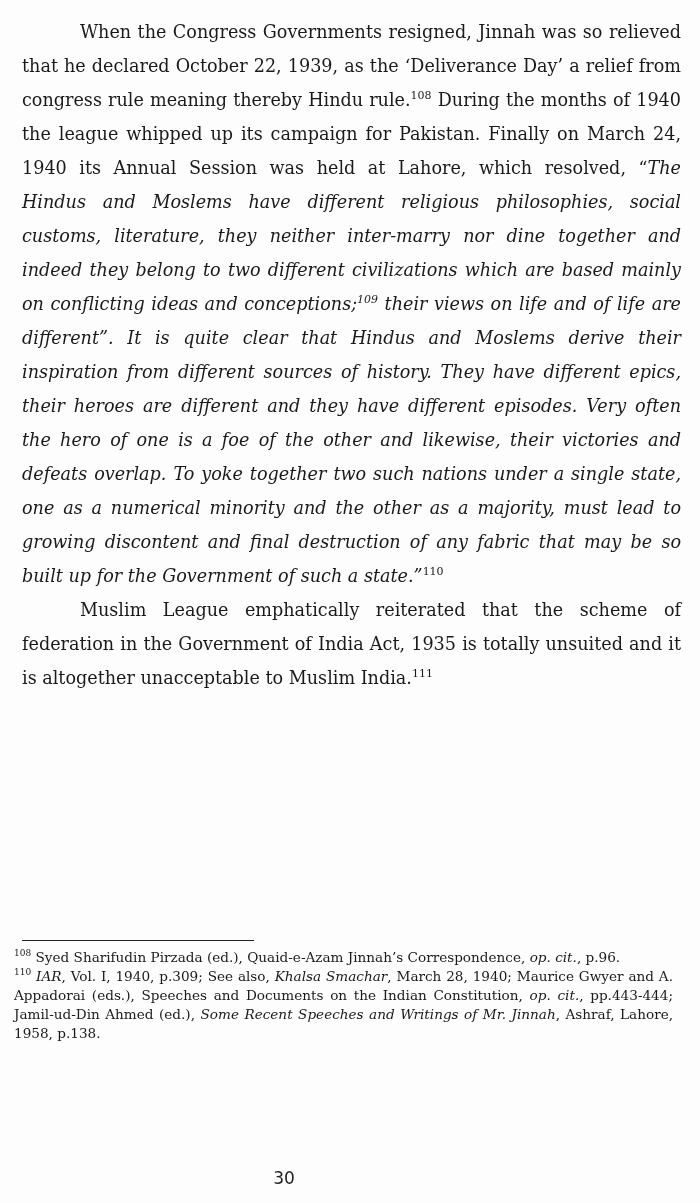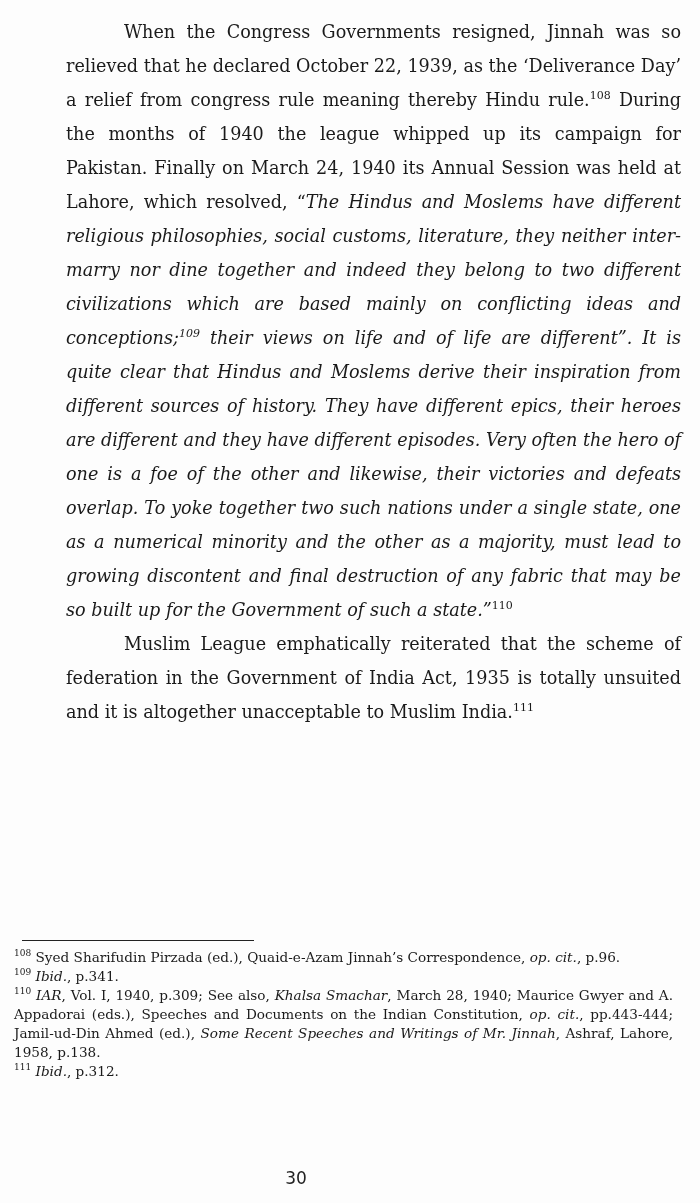--- a/index.html
+++ b/index.html
@@ -1,42 +1,40 @@
 <!DOCTYPE html>
 <html><head>
 <meta charset="utf-8">
 <style>
   html, body { margin:0; padding:0; background:#fdfdfd; }
   body { width:700px; height:1203px; position:relative; overflow:hidden;
          font-family:"DejaVu Serif", "Liberation Serif", serif; color:#1a1a1a; }
   .page { position:absolute; left:22px; top:15px; width:659px; }
   .body-text { font-size:17.6px; line-height:34px; text-align:justify; }
   .para { margin:0; }
-  .indent { text-indent:58px;margin-left:44px; }
+  .indent { text-indent:58px; }
   sup { font-size:11px; line-height:0; vertical-align:super; }
   .rule { position:absolute; left:22px; top:940px; width:232px; height:1px; background:#222; }
   .footnotes { position:absolute; left:14px; top:948px; width:659px;
                font-size:13.6px; line-height:19px; text-align:justify; }
   .fn { margin:0; }
   .fn sup { font-size:9px; }
   .page-number { position:absolute; top:1168px; left:0; width:568px; text-align:center;
-                 font-family:"DejaVu Sans", "Liberation Sans", sans-serif; font-size:17px; color:#222;padding-left:12px; }
+                 font-family:"DejaVu Sans", "Liberation Sans", sans-serif; font-size:17px; color:#222; }
 </style>
 </head>
 <body>
 
 <div class="page">
   <div class="body-text">
     <p class="para indent"><span>When the Congress Governments resigned, Jinnah was so relieved that he declared October 22, 1939, as the ‘Deliverance Day’ a relief from congress rule meaning thereby Hindu rule.</span><sup>108</sup><span> During the months of 1940 the league whipped up its campaign for Pakistan. Finally on March 24, 1940 its Annual Session was held at Lahore, which resolved, “</span><i>The Hindus and Moslems have different religious philosophies, social customs, literature, they neither inter-marry nor dine together and indeed they belong to two different civilizations which are based mainly on conflicting ideas and conceptions;</i><sup style="font-style:italic">109</sup><i> their views on life and of life are different”. It is quite clear that Hindus and Moslems derive their inspiration from different sources of history. They have different epics, their heroes are different and they have different episodes. Very often the hero of one is a foe of the other and likewise, their victories and defeats overlap. To yoke together two such nations under a single state, one as a numerical minority and the other as a majority, must lead to growing discontent and final destruction of any fabric that may be so built up for the Government of such a state.”</i><sup>110</sup></p>
     <p class="para indent"><span>Muslim League emphatically reiterated that the scheme of federation in the Government of India Act, 1935 is totally unsuited and it is altogether unacceptable to Muslim India.</span><sup>111</sup></p>
   </div>
 </div>
 
 <div class="rule"></div>
 
 <div class="footnotes">
   <p class="fn"><sup>108</sup><span> Syed Sharifudin Pirzada (ed.), Quaid-e-Azam Jinnah’s Correspondence, </span><i>op. cit.</i><span>, p.96.</span></p>
-  <p class="fn"><sup>109</sup><i> Ibid.</i><span>, p.341.</span></p>
   <p class="fn"><sup>110</sup><i> IAR</i><span>, Vol. I, 1940, p.309; See also, </span><i>Khalsa Smachar</i><span>, March 28, 1940; Maurice Gwyer and A. Appadorai (eds.), Speeches and Documents on the Indian Constitution, </span><i>op. cit.</i><span>, pp.443-444; Jamil-ud-Din Ahmed (ed.), </span><i>Some Recent Speeches and Writings of Mr. Jinnah</i><span>, Ashraf, Lahore, 1958, p.138.</span></p>
-  <p class="fn"><sup>111</sup><i> Ibid.</i><span>, p.312.</span></p>
 </div>
 
 <div class="page-number">30</div>
 
 </body></html>

